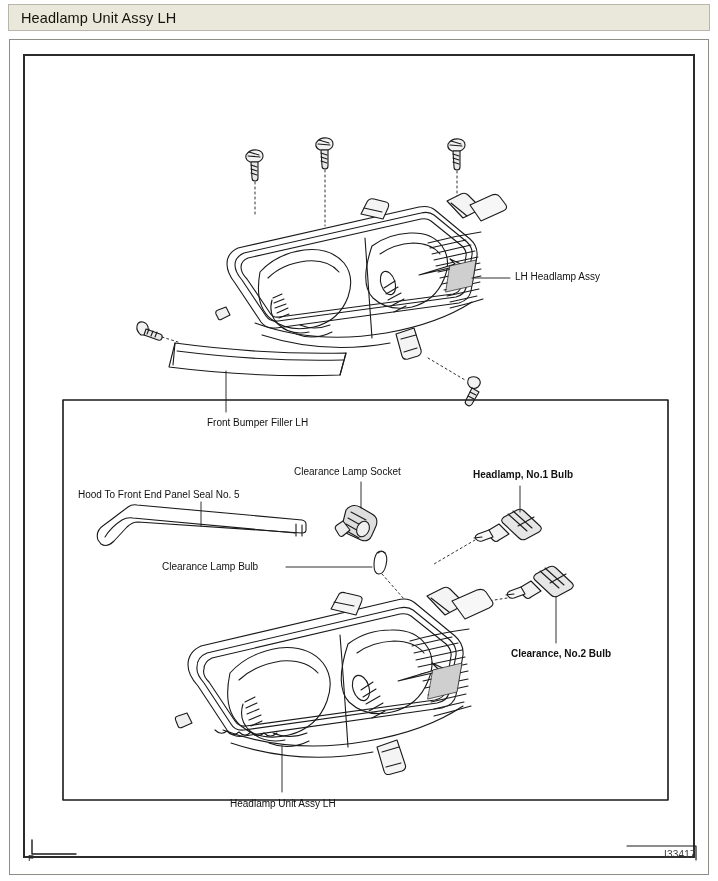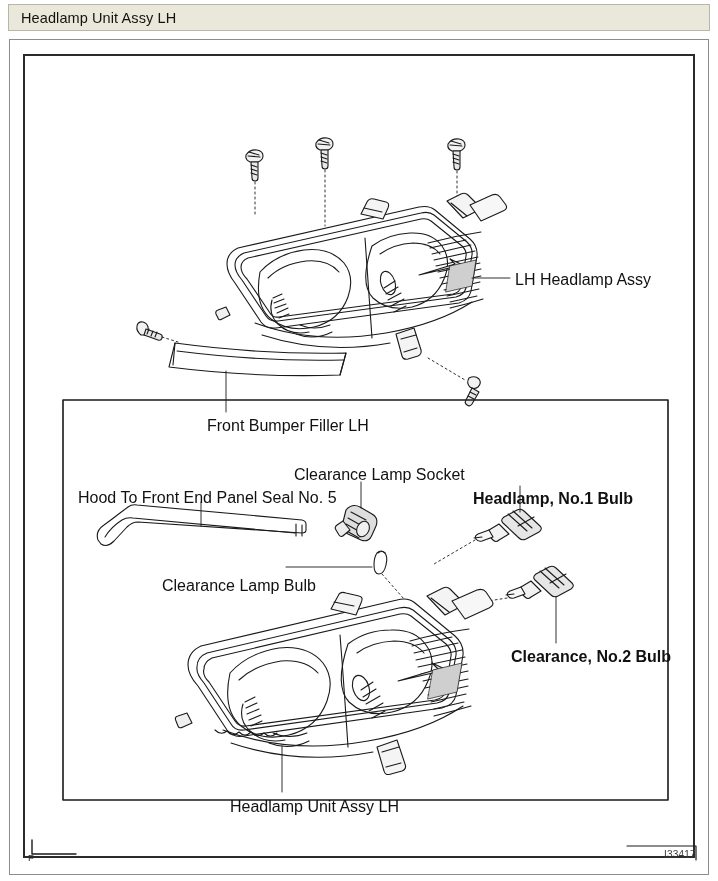--- a/index.html
+++ b/index.html
@@ -63,34 +63,34 @@
   #art {
     position: absolute;
     left: 0;
     top: 0;
     width: 700px;
     height: 836px;
   }
   
   .label {
     position: absolute;
-    font-size: 16px;
+    font-size: 10px;
     color: #111111;
     white-space: nowrap;
     line-height: 1.1;
   }
   .label.bold {
     font-weight: bold;
   }
   #lbl-lh-headlamp-assy { left: 505px; top: 231px; }
   #lbl-front-bumper-filler { left: 149px; top: 377px; margin-left: 48px; }
   #lbl-hood-seal { left: 68px; top: 449px; }
   #lbl-clearance-socket { left: 284px; top: 426px; }
-  #lbl-headlamp-no1 { left: 463px; top: 450px; }
-  #lbl-clearance-bulb { left: 152px; top: 521px; margin-top: 16px; }
+  #lbl-headlamp-no1 { left: 463px; top: 429px; }
+  #lbl-clearance-bulb { left: 152px; top: 521px; }
   #lbl-headlamp-no2 { left: 501px; top: 608px; }
   #lbl-headlamp-unit-assy { left: 220px; top: 758px; }
   
   #corner-p {
     position: absolute;
     left: 28px;
     top: 852px;
     font-size: 9.5px;
     color: #2b2b2b;
     font-family: "Liberation Sans", sans-serif;

